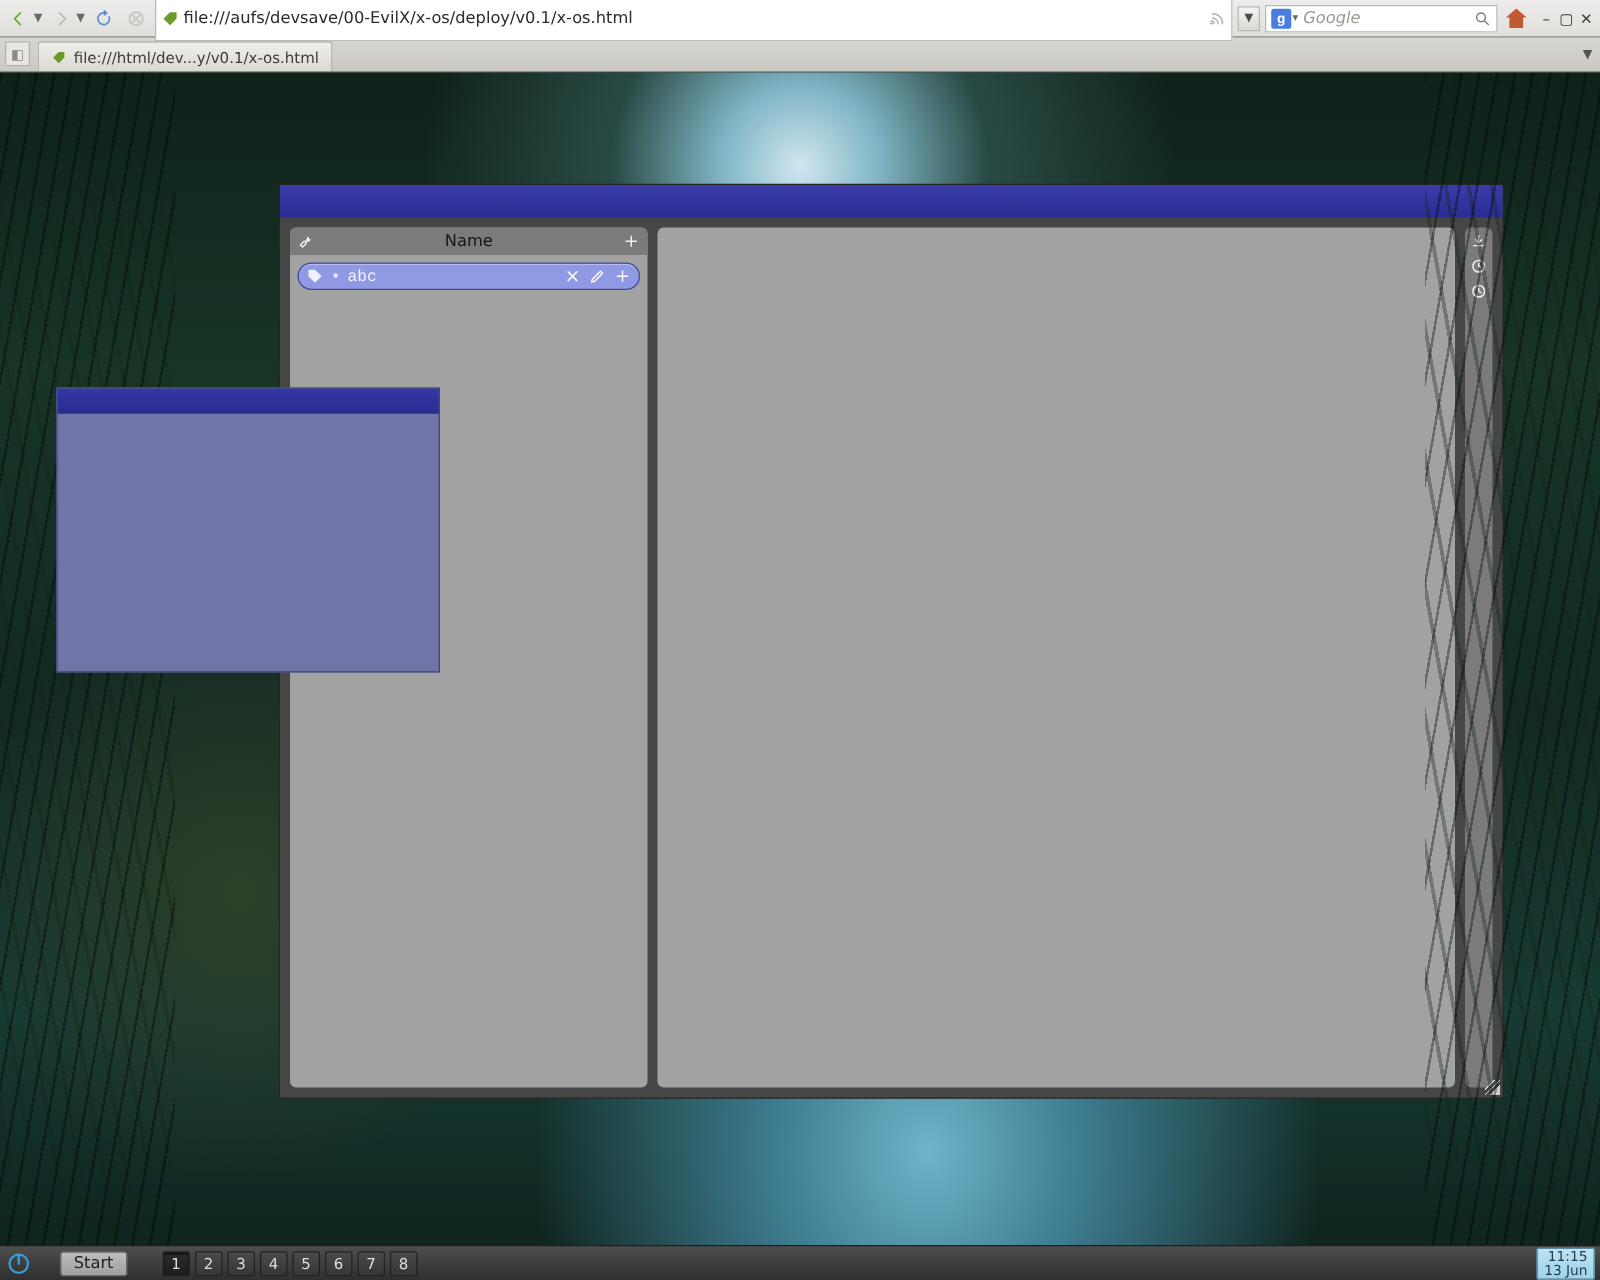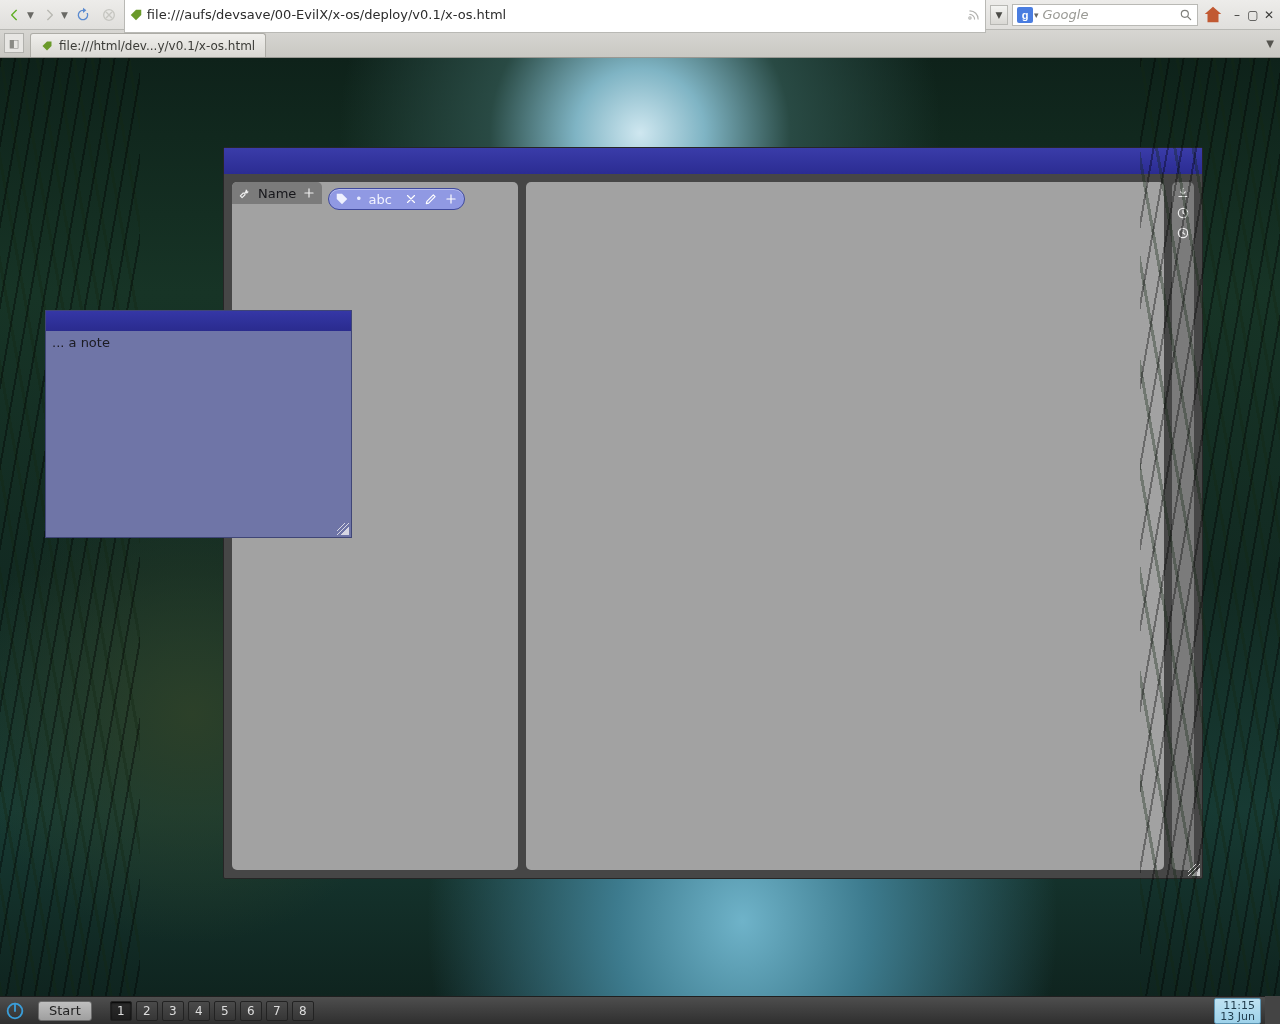--- a/index.html
+++ b/index.html
@@ -76,37 +76,37 @@
 
   
   .app-window {
     position:absolute; left:223px; top:89px; width:980px; height:732px;
     background:#464646; border:1px solid #262626; border-radius:2px;
     display:flex; flex-direction:column;
   }
   .app-titlebar { height:26px; background: linear-gradient(#3a3ca9,#2b2c92); }
   .app-body { flex:1; display:flex; gap:8px; padding:8px; position:relative; }
   .pane { background:#a2a2a2; border-radius:5px; position:relative; }
-  .pane-left { width:286px; display:flex; }
+  .pane-left { width:286px; display:flex; flex-direction:column; }
   .pane-right { flex:1; }
   .pane-header {
     height:22px; background:#7b7b7b; border-top-left-radius:5px; border-top-right-radius:5px;
     display:flex; align-items:center; padding:0 6px; color:#fff; gap:6px;
   }
   .hdr-title { color:#16161a; font-size:13px; margin:0 auto; }
   .icon { width:14px; height:14px; display:inline-block; }
   .icon svg { width:100%; height:100%; display:block; }
   .pane-left .list-area { padding:6px; }
   .list-item {
     height:22px; background:#9099e3; border:1px solid #404a9c; border-radius:11px;
     display:flex; align-items:center; padding:0 6px; gap:6px; color:#fff;
     box-shadow: inset 0 1px 0 rgba(255,255,255,0.35);
   }
   .list-item .bullet { font-size:12px; color:#e9ecff; }
-  .list-item .item-text { color:#f1f3ff; font-size:13px; }
+  .list-item .item-text { color:#f1f3ff; font-size:13px;font-family:Liberation Mono, monospace; }
   .list-item .spacer { flex:1; }
   .side-rail {
     width:22px; background:#7b7b7b; border-radius:5px;
     display:flex; flex-direction:column; align-items:center; padding-top:4px; gap:6px; color:#eee;
   }
   .resize-corner {
     position:absolute; right:2px; bottom:2px; width:12px; height:12px;
     background:
       linear-gradient(135deg, transparent 0 5px, #cfcfcf 5px 6px, transparent 6px 8px, #cfcfcf 8px 9px, transparent 9px 11px, #cfcfcf 11px 12px);
   }
@@ -119,23 +119,23 @@
   .note-title { height:20px; background: linear-gradient(#3537a6,#2a2b8e); }
   .note-body { padding:4px 6px; color:#1b1b22; font-size:13px; position:relative; height:calc(100% - 20px); }
   .note-resize {
     position:absolute; right:2px; bottom:2px; width:12px; height:12px;
     background:
       linear-gradient(135deg, transparent 0 5px, #d7d7e4 5px 6px, transparent 6px 8px, #d7d7e4 8px 9px, transparent 9px 11px, #d7d7e4 11px 12px);
   }
 
   
   .taskbar {
-    position:absolute; left:0; right:15px; bottom:0; height:28px;
+    position:absolute; left:0; right:0; bottom:0; height:28px;
     background: linear-gradient(#4e4e4e,#2f2f2f);
-    display:flex; align-items:center; padding:0 4px; gap:12px; color:#ddd;
+    display:flex; align-items:center; padding:0 4px; gap:22px; color:#ddd;
     border-top:1px solid #1f1f1f;
   }
   .power-btn { width:22px; height:22px; display:flex; align-items:center; justify-content:center; color:#3a9dd8; }
   .start-btn {
     height:20px; padding:0 10px; background: linear-gradient(#bfbfbf,#9f9f9f);
     border:1px solid #6b6b6b; border-radius:3px; color:#222; font-size:13px;
     display:flex; align-items:center;
   }
   .ws-group { display:flex; gap:4px; margin-left:6px; }
   .ws {
@@ -307,24 +307,20 @@
             </svg>
         </span>
       </div>
 
       <div class="resize-corner"></div>
     </div>
   </div>
 
   <div class="note-window">
     <div class="note-title"></div>
-    <div class="note-body">
-      <span>... a note</span>
-      <div class="note-resize"></div>
-    </div>
   </div>
 
 </div>
 
 <div class="taskbar">
   <span class="power-btn stroke">
     <svg viewBox="0 0 24 24">
         <circle cx="12" cy="12" r="8"></circle>
         <path d="M12 4v8"></path>
       </svg>

